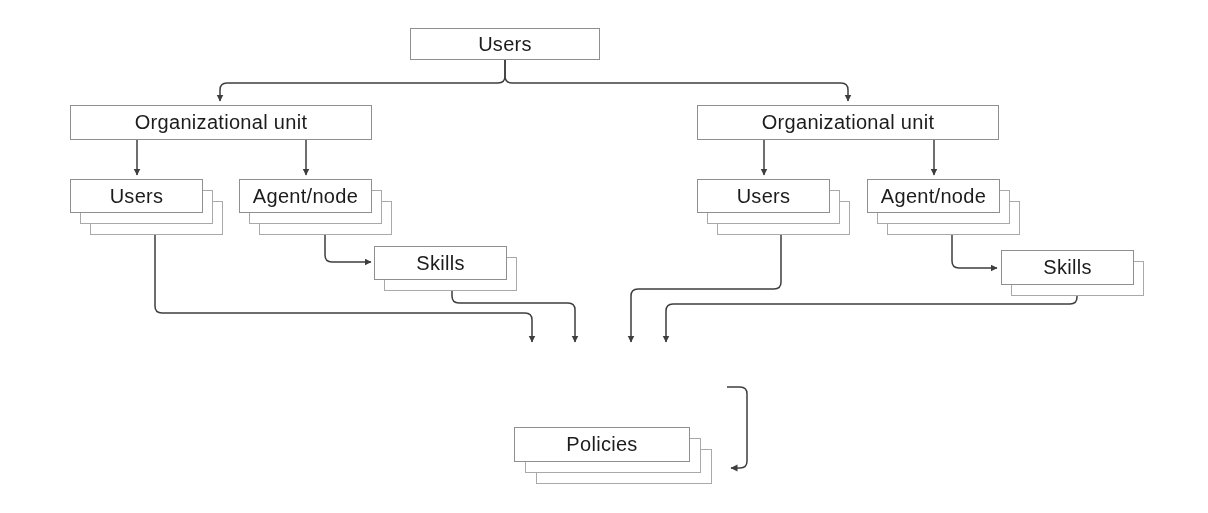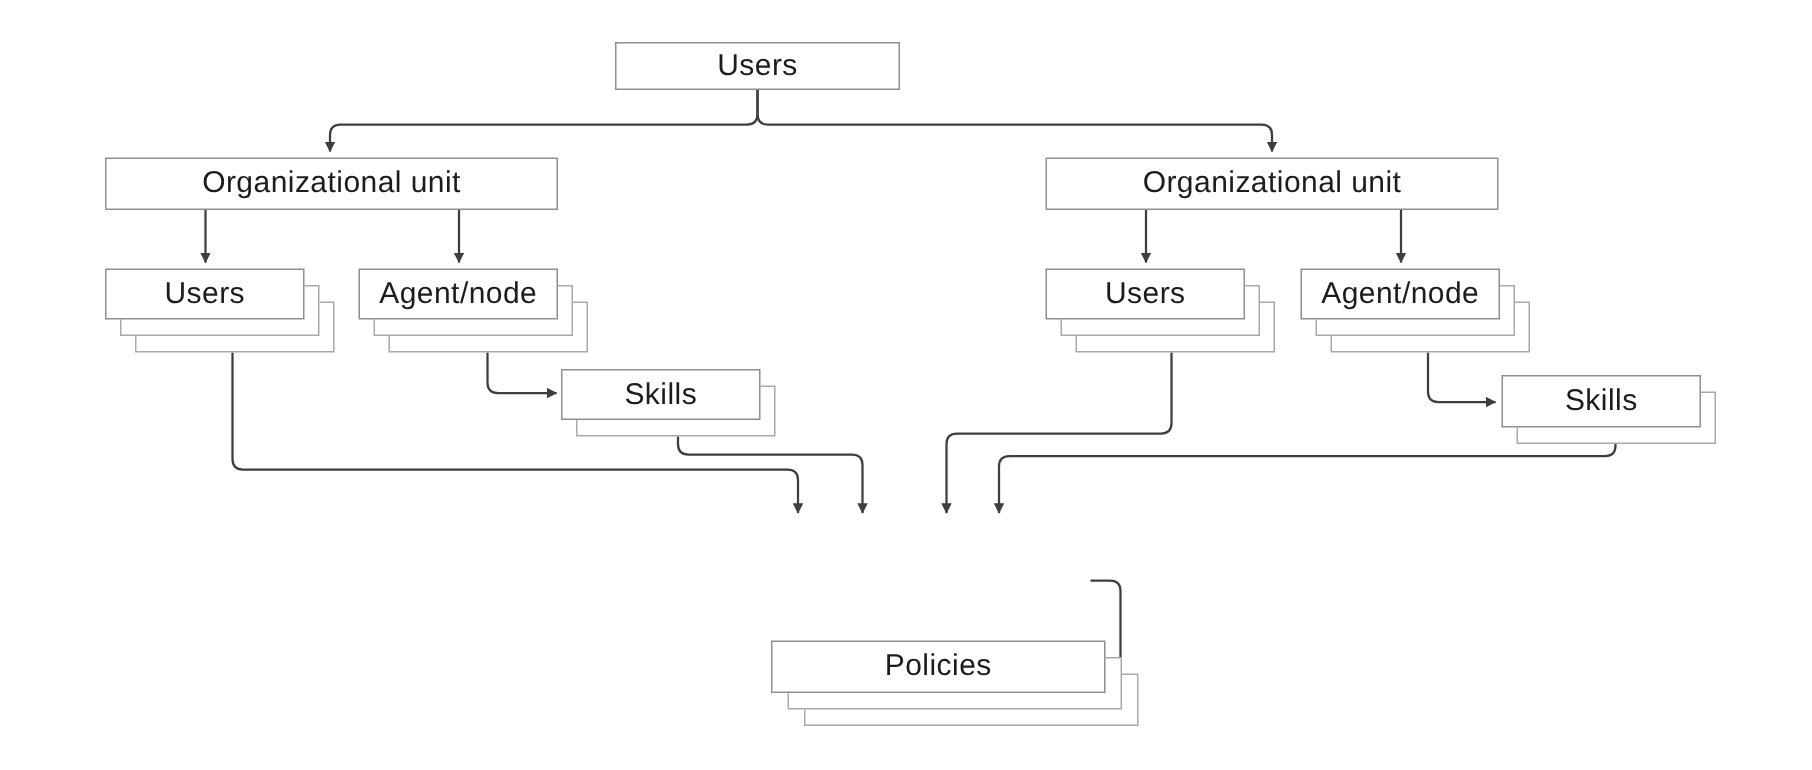--- a/index.html
+++ b/index.html
@@ -127,21 +127,21 @@
   </div>
 
   <div class="node" style="left:1001px;top:250px;width:133px;height:35px">
     <div class="layer l1"></div>
     <div class="box">
         <span>Skills</span>
       </div>
   </div>
 
 
-  <div class="node big" style="left:514px;top:427px;width:223px;height:35px">
+  <div class="node big" style="left:514px;top:427px;width:176px;height:35px">
     <div class="layer l2"></div>
     <div class="layer l1"></div>
     <div class="box">
         <span>Policies</span>
       </div>
   </div>
 
 </div>
 
 </body></html>

